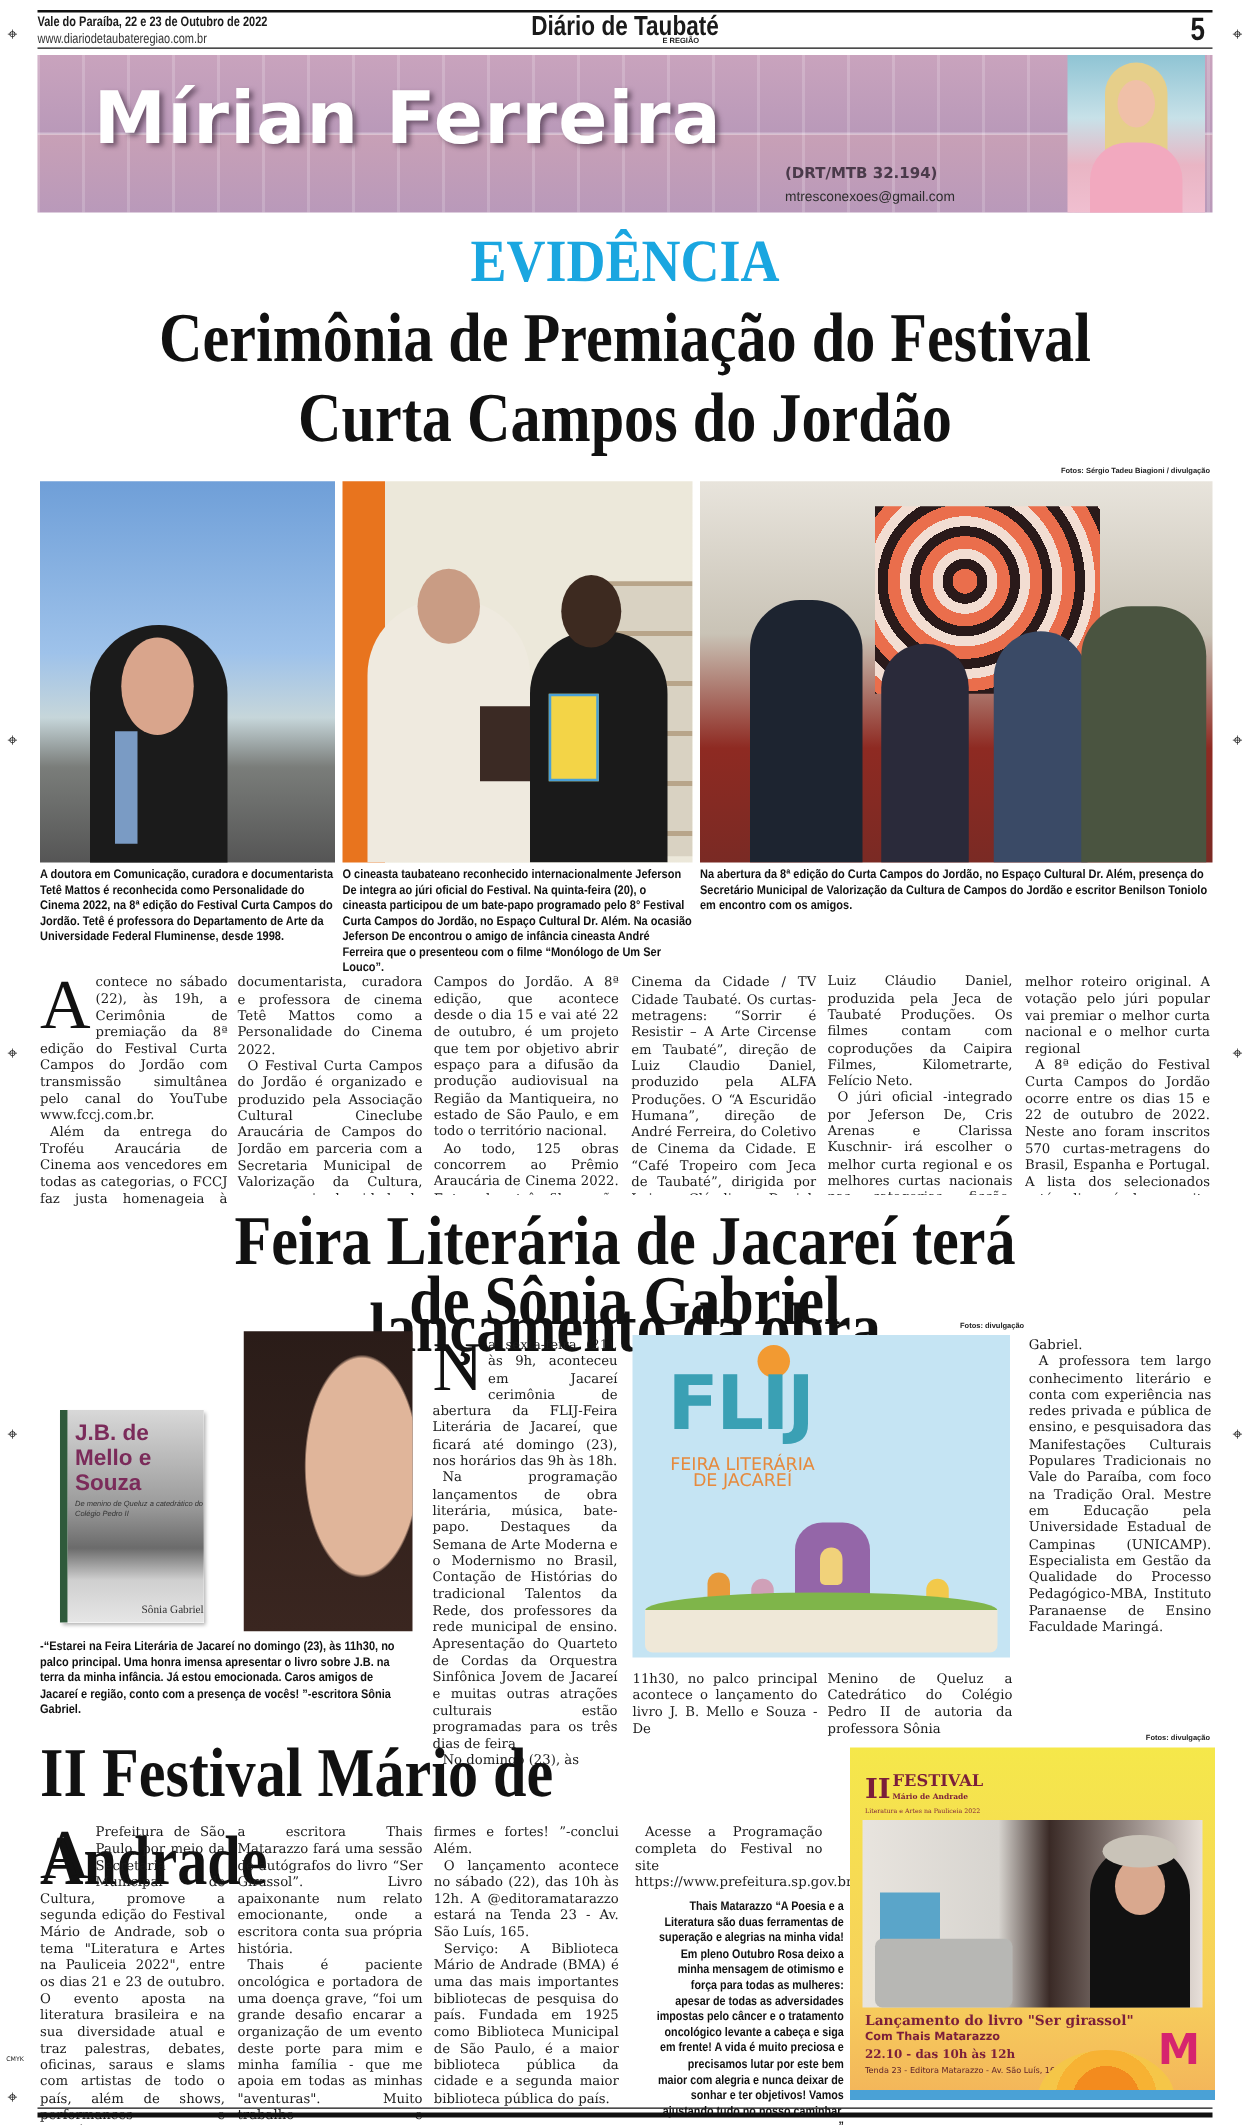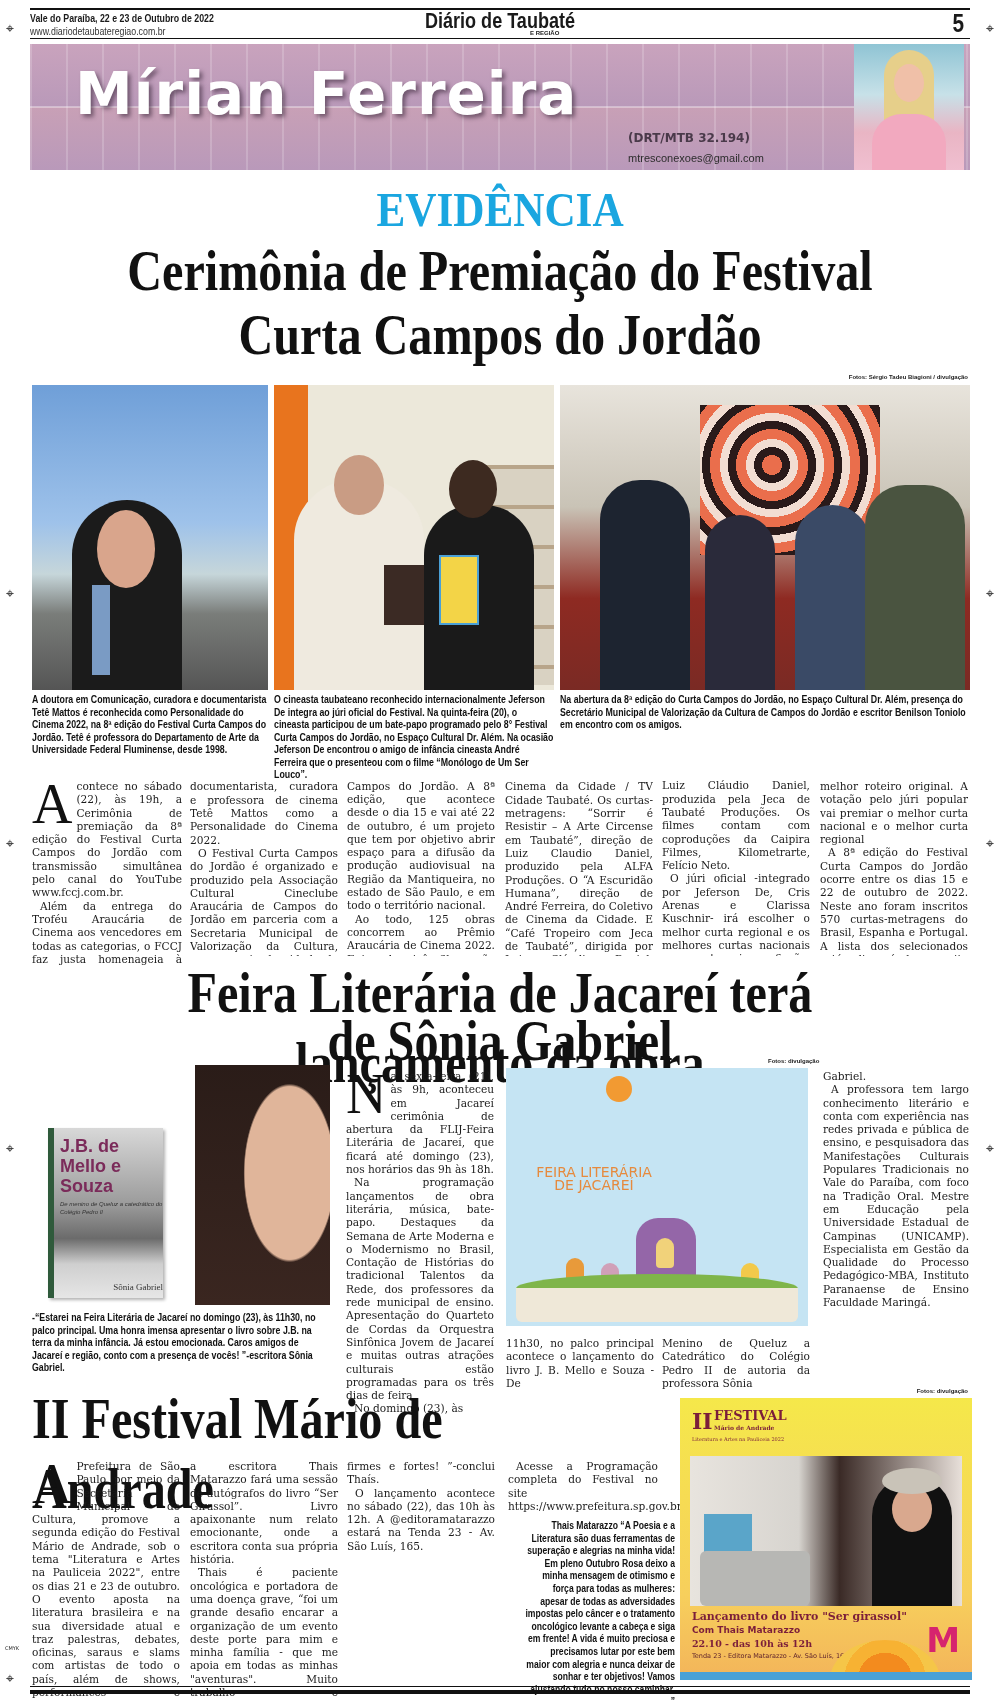--- a/index.html
+++ b/index.html
@@ -79,21 +79,21 @@
   .flij { position: absolute; left: 506px; top: 1068px; width: 302px; height: 258px; background: #c5e4f3; overflow: hidden; }
   .flij .dot { position: absolute; left: 100px; top: 8px; width: 26px; height: 26px; border-radius: 50%; background: #f29a32; }
   .flij .logo { position: absolute; left: 28px; top: 20px; font-family: "DejaVu Sans", sans-serif; font-weight: bold; font-size: 60px; color: #3aa0b4; letter-spacing: -2px; }
   .flij .sub { position: absolute; left: 28px; top: 98px; font-family: "DejaVu Sans", sans-serif; font-size: 14px; line-height: 13px; color: #e68a3d; text-align: center; width: 120px; }
   .flij .book { position: absolute; left: 10px; bottom: 4px; width: 282px; height: 48px; background: linear-gradient(180deg, #7fb54a 0 30%, #efe8d8 30% 100%); border-radius: 50% 50% 6px 6px / 30% 30% 6px 6px; }
   .flij .chair { position: absolute; left: 130px; top: 150px; width: 60px; height: 70px; border-radius: 22px 22px 6px 6px; background: #9466a8; }
   .flij .kid { position: absolute; width: 18px; height: 30px; border-radius: 9px 9px 4px 4px; }
 
   
   .poster { position: absolute; left: 680px; top: 1398px; width: 292px; height: 282px; background: linear-gradient(180deg, #f5e84a 0%, #f7cf5c 70%, #f3b45a 100%); overflow: hidden; }
-  .poster .fest { position: absolute; left: 12px; top: 10px; font-family: "DejaVu Serif", serif; font-weight: bold; color: #7b1e3a; }
+  .poster .fest { position: absolute; left: 12px; top: 20px; font-family: "DejaVu Serif", serif; font-weight: bold; color: #7b1e3a; }
   .poster .fest .ii { font-size: 22px; }
   .poster .fest .name { font-size: 13px; position: absolute; left: 22px; top: 0; }
   .poster .fest .sub2 { position: absolute; left: 22px; top: 16px; font-size: 6px; width: 110px; }
   .poster .fest .sub3 { position: absolute; left: 0; top: 28px; font-size: 5px; width: 140px; font-weight: normal; }
   .poster .photo-in { position: absolute; left: 10px; top: 58px; width: 272px; height: 150px; background: linear-gradient(90deg, #e8e4de 0%, #d7d4cf 40%, #3a2a26 55%, #e8e0da 100%); }
   .poster .photo-in .woman { position: absolute; right: 10px; top: 20px; width: 80px; height: 130px; border-radius: 40px 40px 0 0; background: #111; }
   .poster .photo-in .hat { position: absolute; right: 20px; top: 12px; width: 60px; height: 26px; border-radius: 50%; background: #c9c3b8; }
   .poster .photo-in .fc { position: absolute; right: 30px; top: 30px; width: 40px; height: 46px; border-radius: 50%; background: #d9a88e; }
   .poster .photo-in .tw { position: absolute; left: 10px; top: 95px; width: 110px; height: 55px; background: #b7b7b4; border-radius: 6px; }
   .poster .photo-in .bk { position: absolute; left: 14px; top: 58px; width: 48px; height: 56px; background: #5aa5c9; }
@@ -223,20 +223,21 @@
 
   <div class="col" style="left:346px;top:1070px;width:148px;">
     <span class="dropcap">N</span>
     <p class="noind">a sexta-feira (21), às 9h, aconteceu em Jacareí cerimônia de abertura da FLIJ-Feira Literária de Jacareí, que ficará até domingo (23), nos horários das 9h às 18h.</p>
     <p>Na programação lançamentos de obra literária, música, bate-papo. Destaques da Semana de Arte Moderna e o Modernismo no Brasil, Contação de Histórias do tradicional Talentos da Rede, dos professores da rede municipal de ensino. Apresentação do Quarteto de Cordas da Orquestra Sinfônica Jovem de Jacareí e muitas outras atrações culturais estão programadas para os três dias de feira</p>
     <p>No domingo (23), às</p>
   </div>
 
   <div class="flij">
     <div class="dot"></div>
+    <div class="logo">FLIJ</div>
     <div class="sub">FEIRA LITERÁRIA DE JACAREÍ</div>
     <div class="chair"></div>
     <div class="kid" style="left:60px;top:190px;background:#e89a3a;"></div>
     <div class="kid" style="left:95px;top:195px;background:#d0a0b8;"></div>
     <div class="kid" style="left:150px;top:170px;background:#f1d27a;"></div>
     <div class="kid" style="left:235px;top:195px;background:#f2c94a;"></div>
     <div class="book"></div>
   </div>
 
   <div class="col" style="left:506px;top:1337px;width:148px;">
@@ -258,22 +259,23 @@
   <div class="col" style="left:32px;top:1460px;width:148px;">
     <span class="dropcap">A</span>
     <p class="noind">Prefeitura de São Paulo, por meio da Secretaria Municipal de Cultura, promove a segunda edição do Festival Mário de Andrade, sob o tema "Literatura e Artes na Pauliceia 2022", entre os dias 21 e 23 de outubro. O evento aposta na literatura brasileira e na sua diversidade atual e traz palestras, debates, oficinas, saraus e slams com artistas de todo o país, além de shows, performances e espetáculos teatrais.</p>
 
   </div>
   <div class="col" style="left:190px;top:1460px;width:148px;">
     <p class="noind">a escritora Thais Matarazzo fará uma sessão de autógrafos do livro “Ser Girassol”. Livro apaixonante num relato emocionante, onde a escritora conta sua própria história.</p>
     <p>Thais é paciente oncológica e portadora de uma doença grave, “foi um grande desafio encarar a organização de um evento deste porte para mim e minha família - que me apoia em todas as minhas "aventuras". Muito trabalho e responsabilidades a serem dribladas, mas estamos aqui</p>
   </div>
   <div class="col" style="left:347px;top:1460px;width:148px;">
-    <p class="noind">firmes e fortes! ”-conclui Thaís.</p>
+    <p class="noind">firmes e fortes! ”-conclui Além.</p>
     <p>O lançamento acontece no sábado (22), das 10h às 12h. A @editoramatarazzo estará na Tenda 23 - Av. São Luís, 165.</p>
+    <p>Serviço: A Biblioteca Mário de Andrade (BMA) é uma das mais importantes bibliotecas de pesquisa do país. Fundada em 1925 como Biblioteca Municipal de São Paulo, é a maior biblioteca pública da cidade e a segunda maior biblioteca pública do país.</p>
   </div>
   <div class="col" style="left:508px;top:1460px;width:150px;">
     <p>Acesse a Programação completa do Festival no site https://www.prefeitura.sp.gov.br/</p>
   </div>
   <div class="quote-credit" style="left:500px;top:1520px;width:175px;">Thais Matarazzo “A Poesia e a Literatura são duas ferramentas de superação e alegrias na minha vida! Em pleno Outubro Rosa deixo a minha mensagem de otimismo e força para todas as mulheres: apesar de todas as adversidades impostas pelo câncer e o tratamento oncológico levante a cabeça e siga em frente! A vida é muito preciosa e precisamos lutar por este bem maior com alegria e nunca deixar de sonhar e ter objetivos! Vamos ajustando tudo no nosso caminhar. ”</div>
 
   <div class="poster">
     <div class="fest">
       <span class="ii">II</span>
       <span class="name">FESTIVAL</span>

